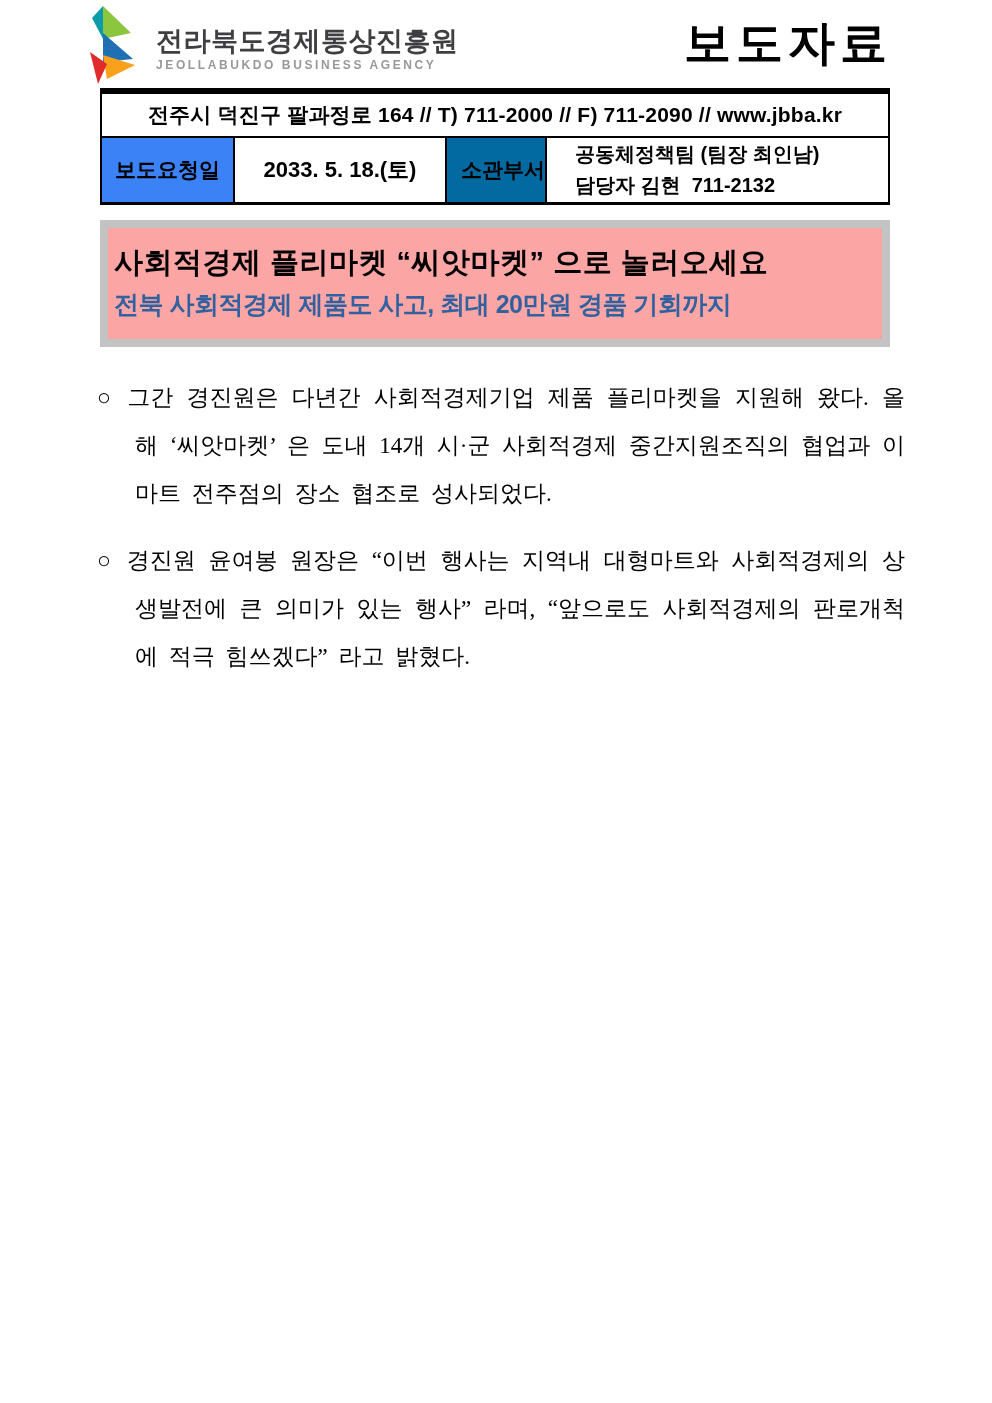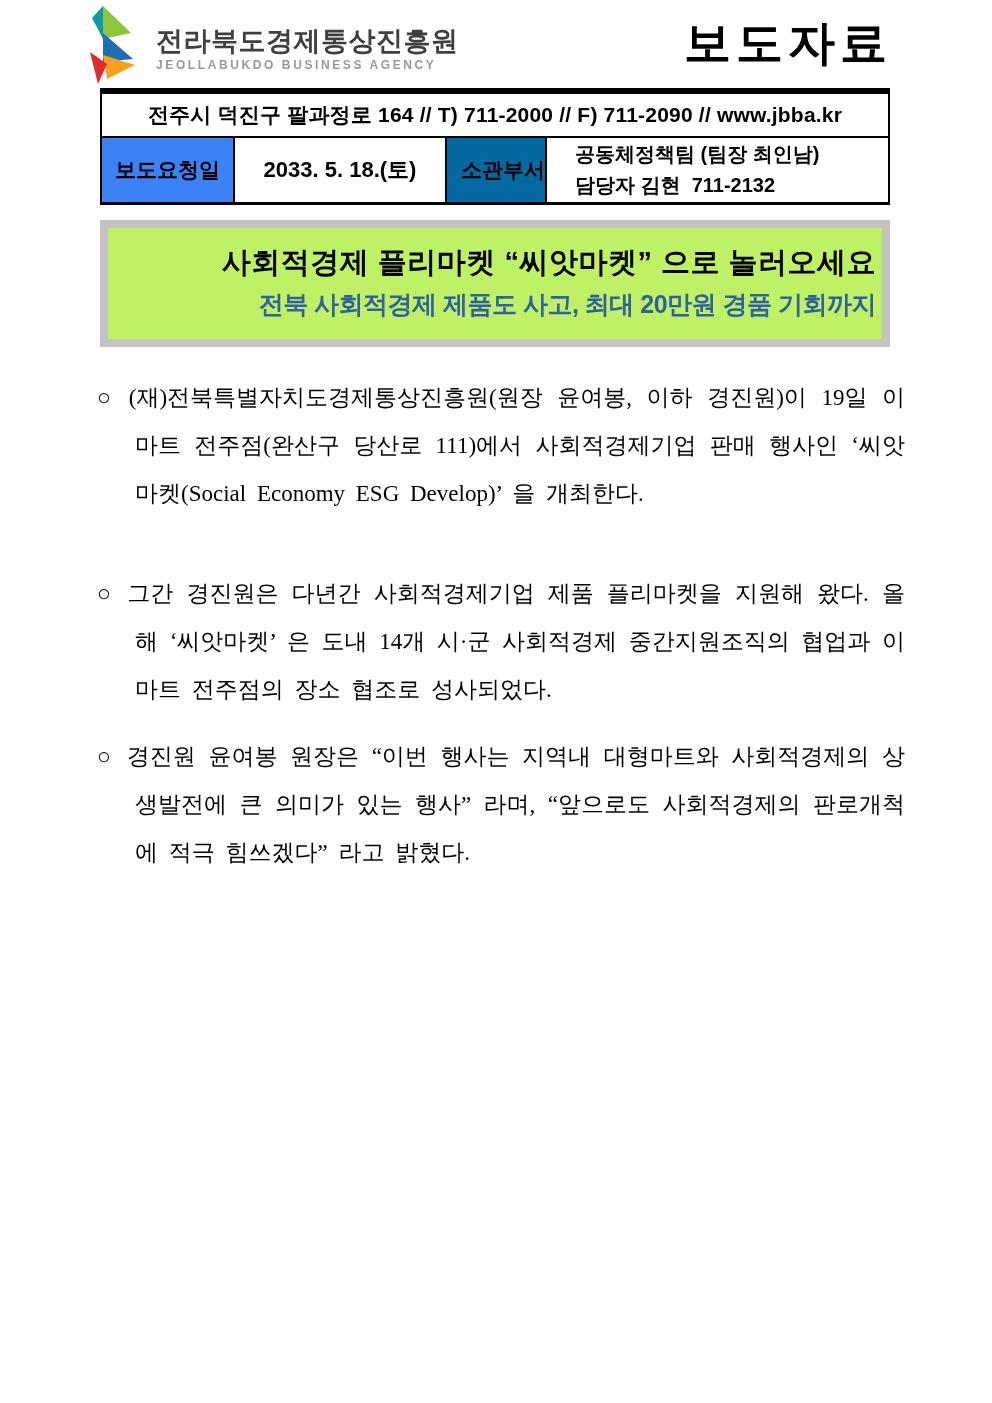--- a/index.html
+++ b/index.html
@@ -86,22 +86,22 @@
     font-size: 20px;
     font-weight: bold;
   }
   .dept-cell div { line-height: 31px; white-space: pre-wrap; }
 
   
   .title-box {
     width: 790px;
     margin: 15px 100px 0;
     border: 8px solid #c3c3c3;
-    background: #bef264;
-    text-align: right;
+    background: #fca5a5;
+    text-align: left;
     padding: 17px 6px 20px;
   }
   .main-title {
     font-size: 29px;
     font-weight: bold;
     color: #000000;
     letter-spacing: 0.5px;
     line-height: 34px;
     white-space: pre-wrap;
   }
@@ -178,18 +178,17 @@
       </tr>
     </tbody>
   </table>
 
   <div class="title-box" style="border-color: rgb(195, 195, 195);">
     <div class="main-title">사회적경제 플리마켓 “씨앗마켓” 으로 놀러오세요</div>
     <div class="sub-title" style="color: rgb(49, 98, 159);">전북 사회적경제 제품도 사고, 최대 20만원 경품 기회까지</div>
   </div>
 
   <div class="body-text">
-    <p class="para p1"><span class="bullet">○</span><span>(재)전북특별자치도경제통상진흥원(원장 윤여봉, 이하 경진원)이 19일 이마트 전주점(완산구 당산로 111)에서 사회적경제기업 판매 행사인 ‘씨앗마켓(Social Economy ESG Develop)’ 을 개최한다.</span></p>
     <p class="para p3"><span class="bullet">○</span><span>그간 경진원은 다년간 사회적경제기업 제품 플리마켓을 지원해 왔다. 올해 ‘씨앗마켓’ 은 도내 14개 시·군 사회적경제 중간지원조직의 협업과 이마트 전주점의 장소 협조로 성사되었다.</span></p>
     <p class="para p4"><span class="bullet">○</span><span>경진원 윤여봉 원장은 “이번 행사는 지역내 대형마트와 사회적경제의 상생발전에 큰 의미가 있는 행사” 라며, “앞으로도 사회적경제의 판로개척에 적극 힘쓰겠다” 라고 밝혔다.</span></p>
   </div>
 
 </div>
 
 </body></html>

